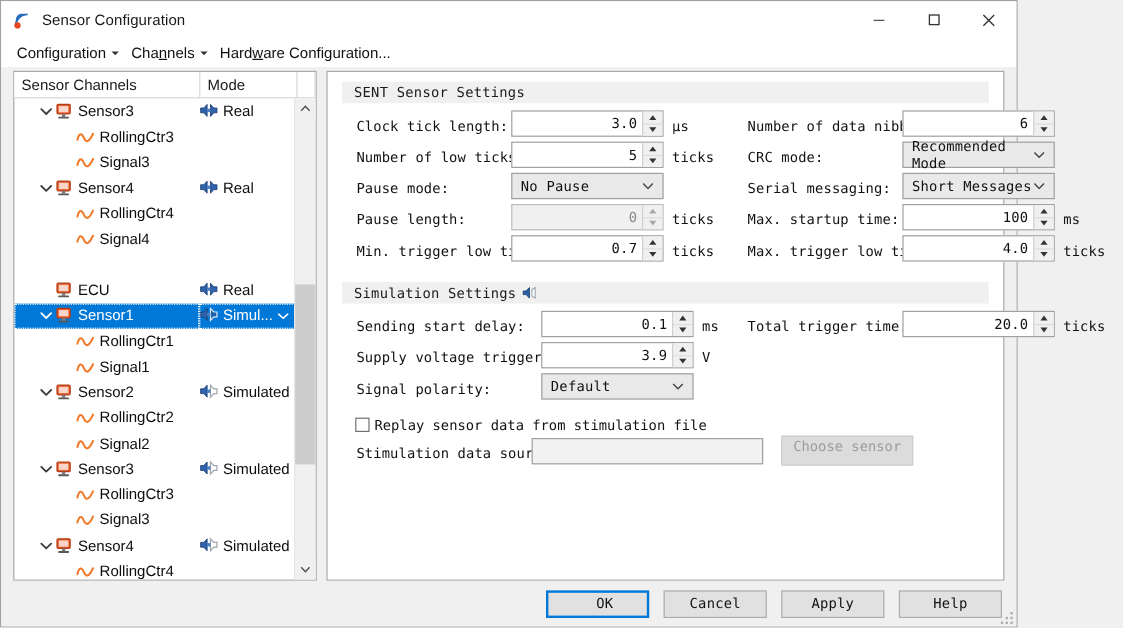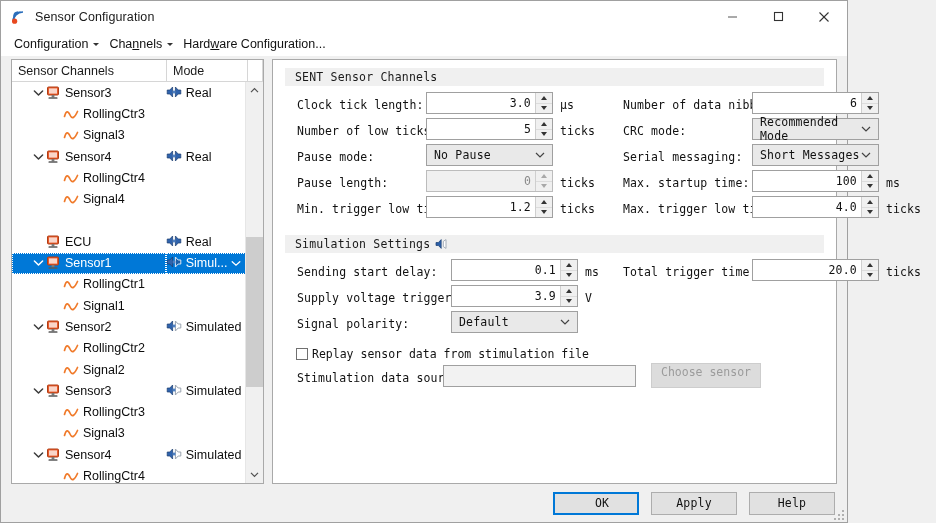--- a/index.html
+++ b/index.html
@@ -736,21 +736,21 @@
                 <path d="M1 1.8 L4.5 5.4 L8 1.8" fill="none" stroke="#505050" stroke-width="1.2"></path>
               </svg>
           </div>
         </div>
       </div>
     </div>
 
     <div class="settings-panel">
 
       <div class="group" style="top:8px;">
-        <div class="group-title">SENT Sensor Channels</div>
+        <div class="group-title">SENT Sensor Settings</div>
       </div>
 
       <div class="fld-label" style="left:24px; top:38px;">Clock tick length:</div>
       <div class="spin" style="left:153px; top:32px; width:127px;">
         <div class="val">3.0</div>
         <div class="btns">
           <div class="b">
               <span class="tri-up"></span>
             </div>
           <div class="b">
@@ -793,21 +793,21 @@
             </div>
           <div class="b">
               <span class="tri-down"></span>
             </div>
         </div>
       </div>
       <div class="unit" style="left:287px; top:116px;">ticks</div>
 
       <div class="fld-label" style="left:24px; top:142px;">Min. trigger low time</div>
       <div class="spin" style="left:153px; top:136px; width:127px;">
-        <div class="val">1.2</div>
+        <div class="val">0.7</div>
         <div class="btns">
           <div class="b">
               <span class="tri-up"></span>
             </div>
           <div class="b">
               <span class="tri-down"></span>
             </div>
         </div>
       </div>
       <div class="unit" style="left:287px; top:142px;">ticks</div>
@@ -944,20 +944,21 @@
 
       <div class="fld-label" style="left:24px; top:311px;">Stimulation data source:</div>
       <div class="textbox" style="left:170px; top:305px; width:193px;"></div>
       <div class="pushbtn" style="left:378px; top:303px; width:110px; height:25px;">Choose sensor</div>
 
     </div>
   </div>
 
   <div class="footer">
     <div class="fbtn default">OK</div>
+    <div class="fbtn">Cancel</div>
     <div class="fbtn">Apply</div>
     <div class="fbtn">Help</div>
     <div class="grip">
       <i style="right:0;bottom:0"></i>
         <i style="right:4px;bottom:0"></i>
         <i style="right:8px;bottom:0"></i>
       <i style="right:0;bottom:4px"></i>
         <i style="right:4px;bottom:4px"></i>
       <i style="right:0;bottom:8px"></i>
     </div>

